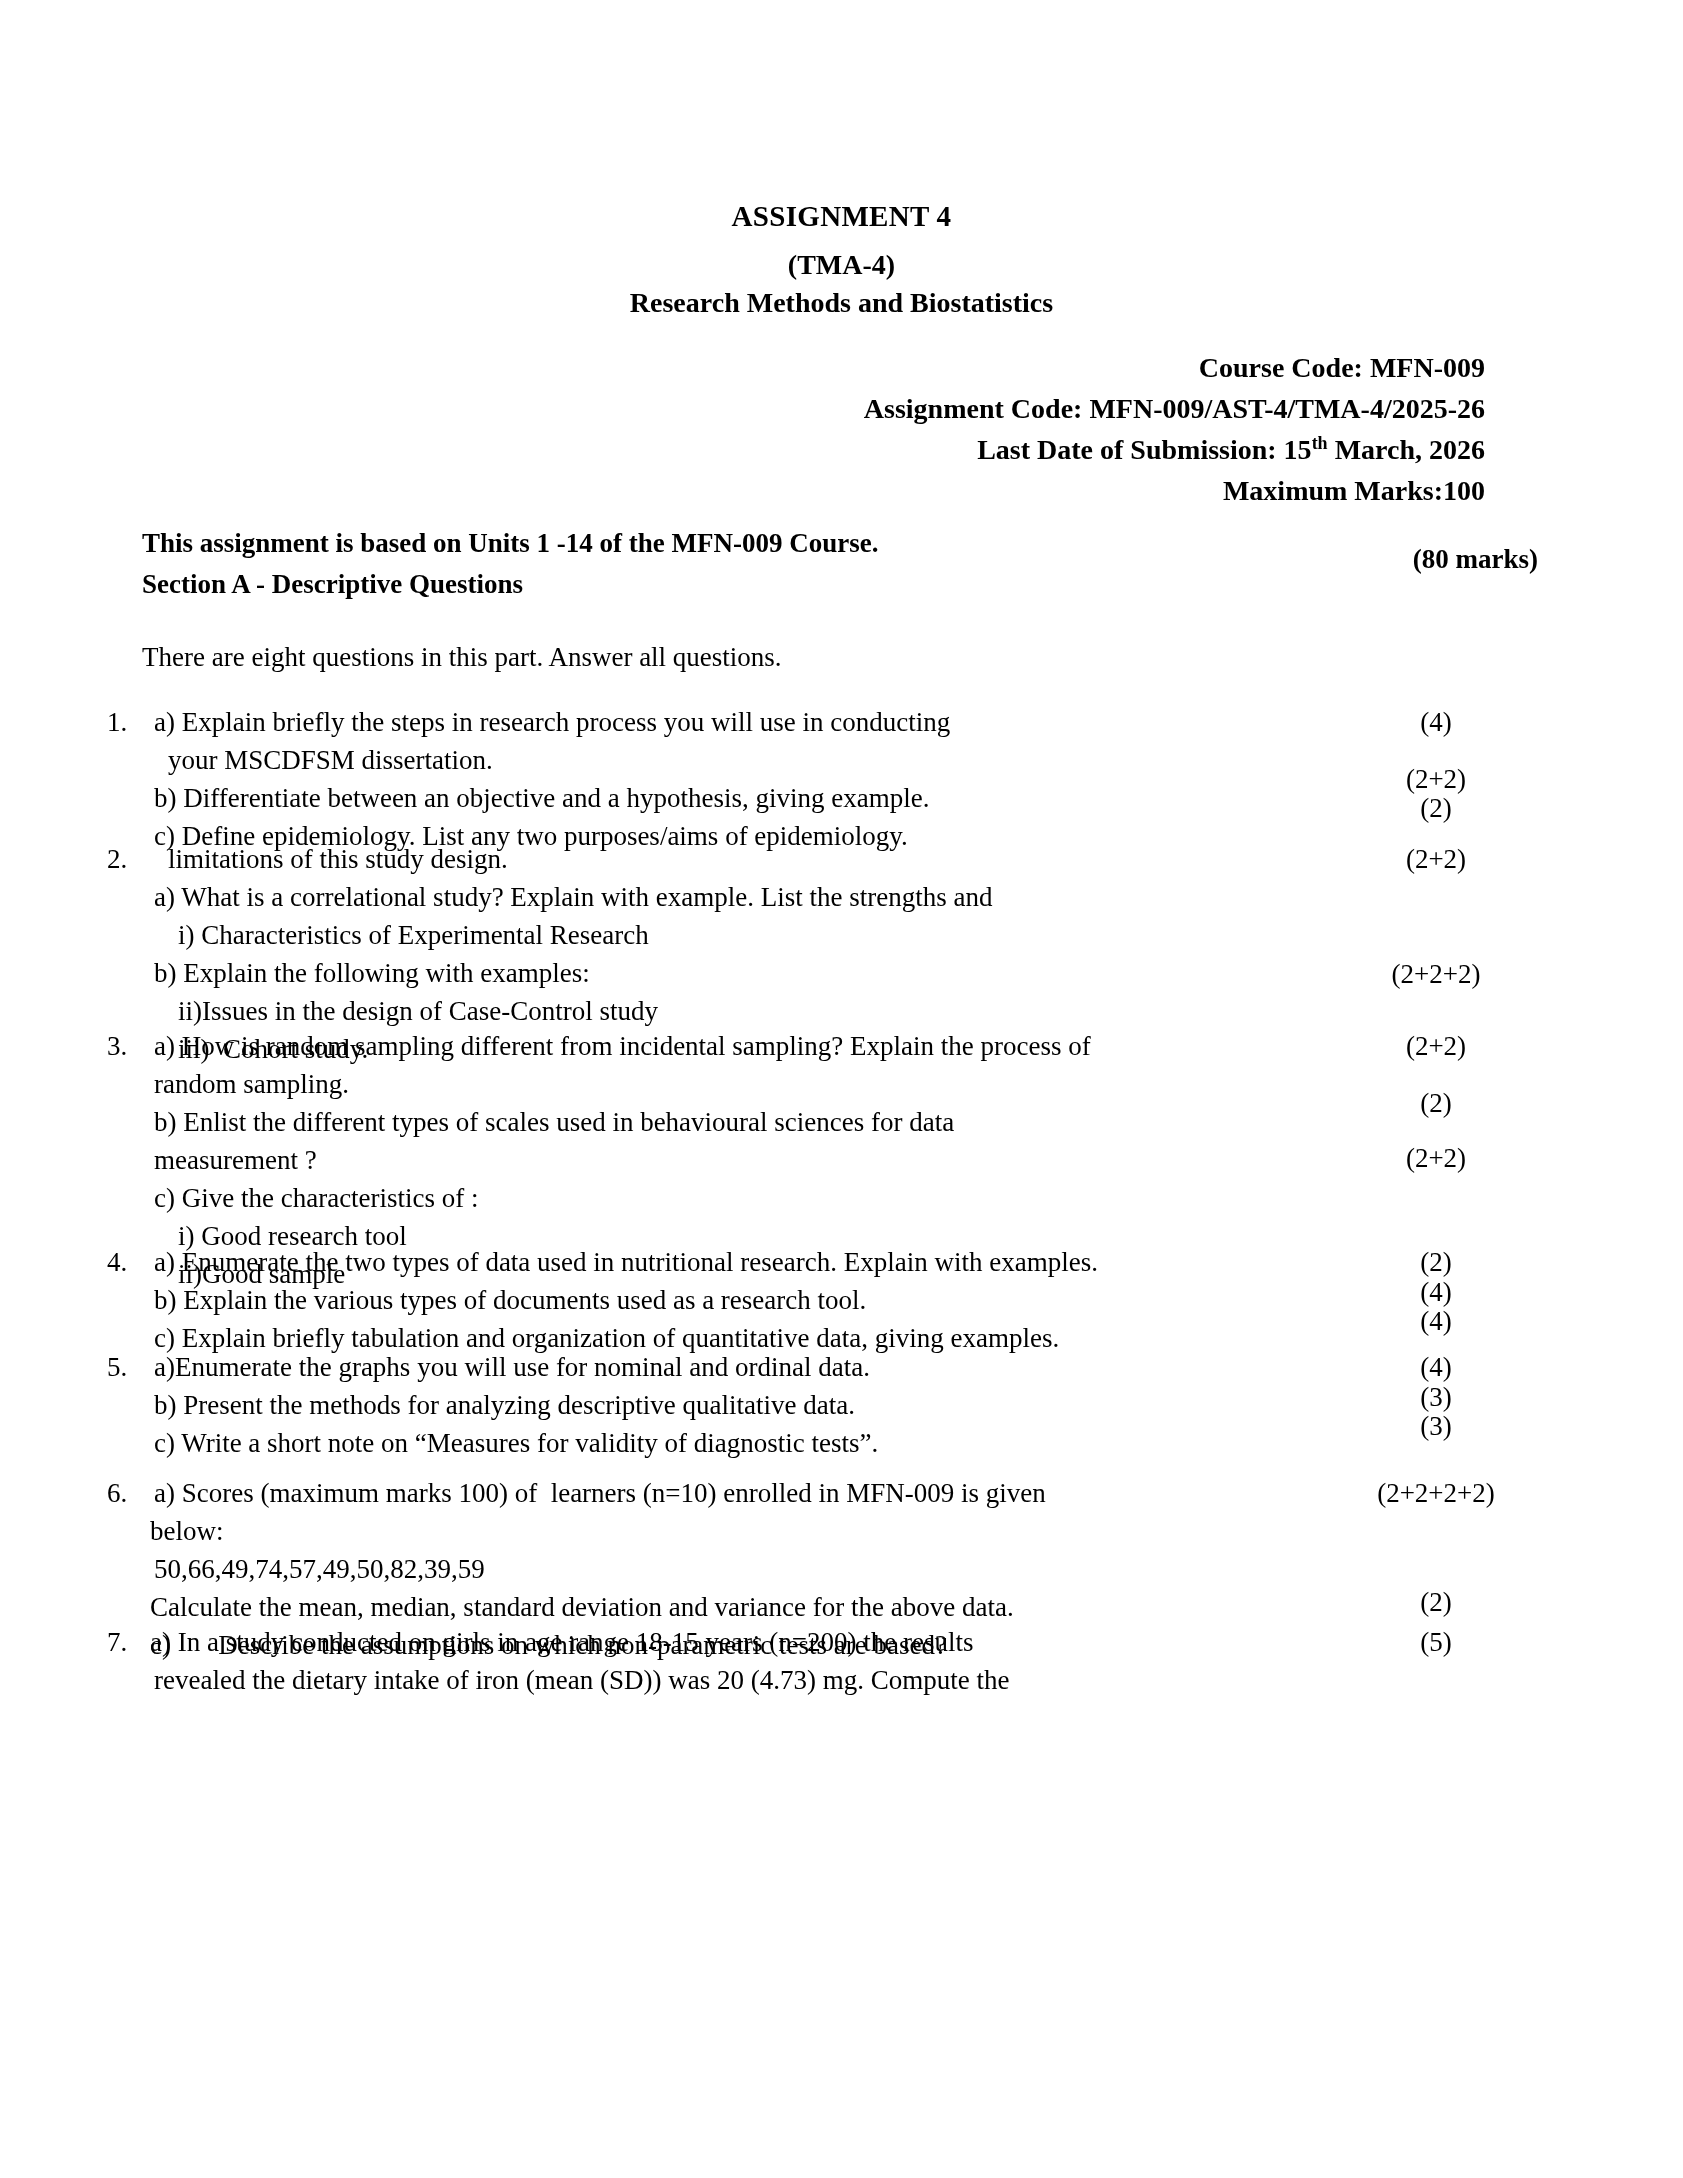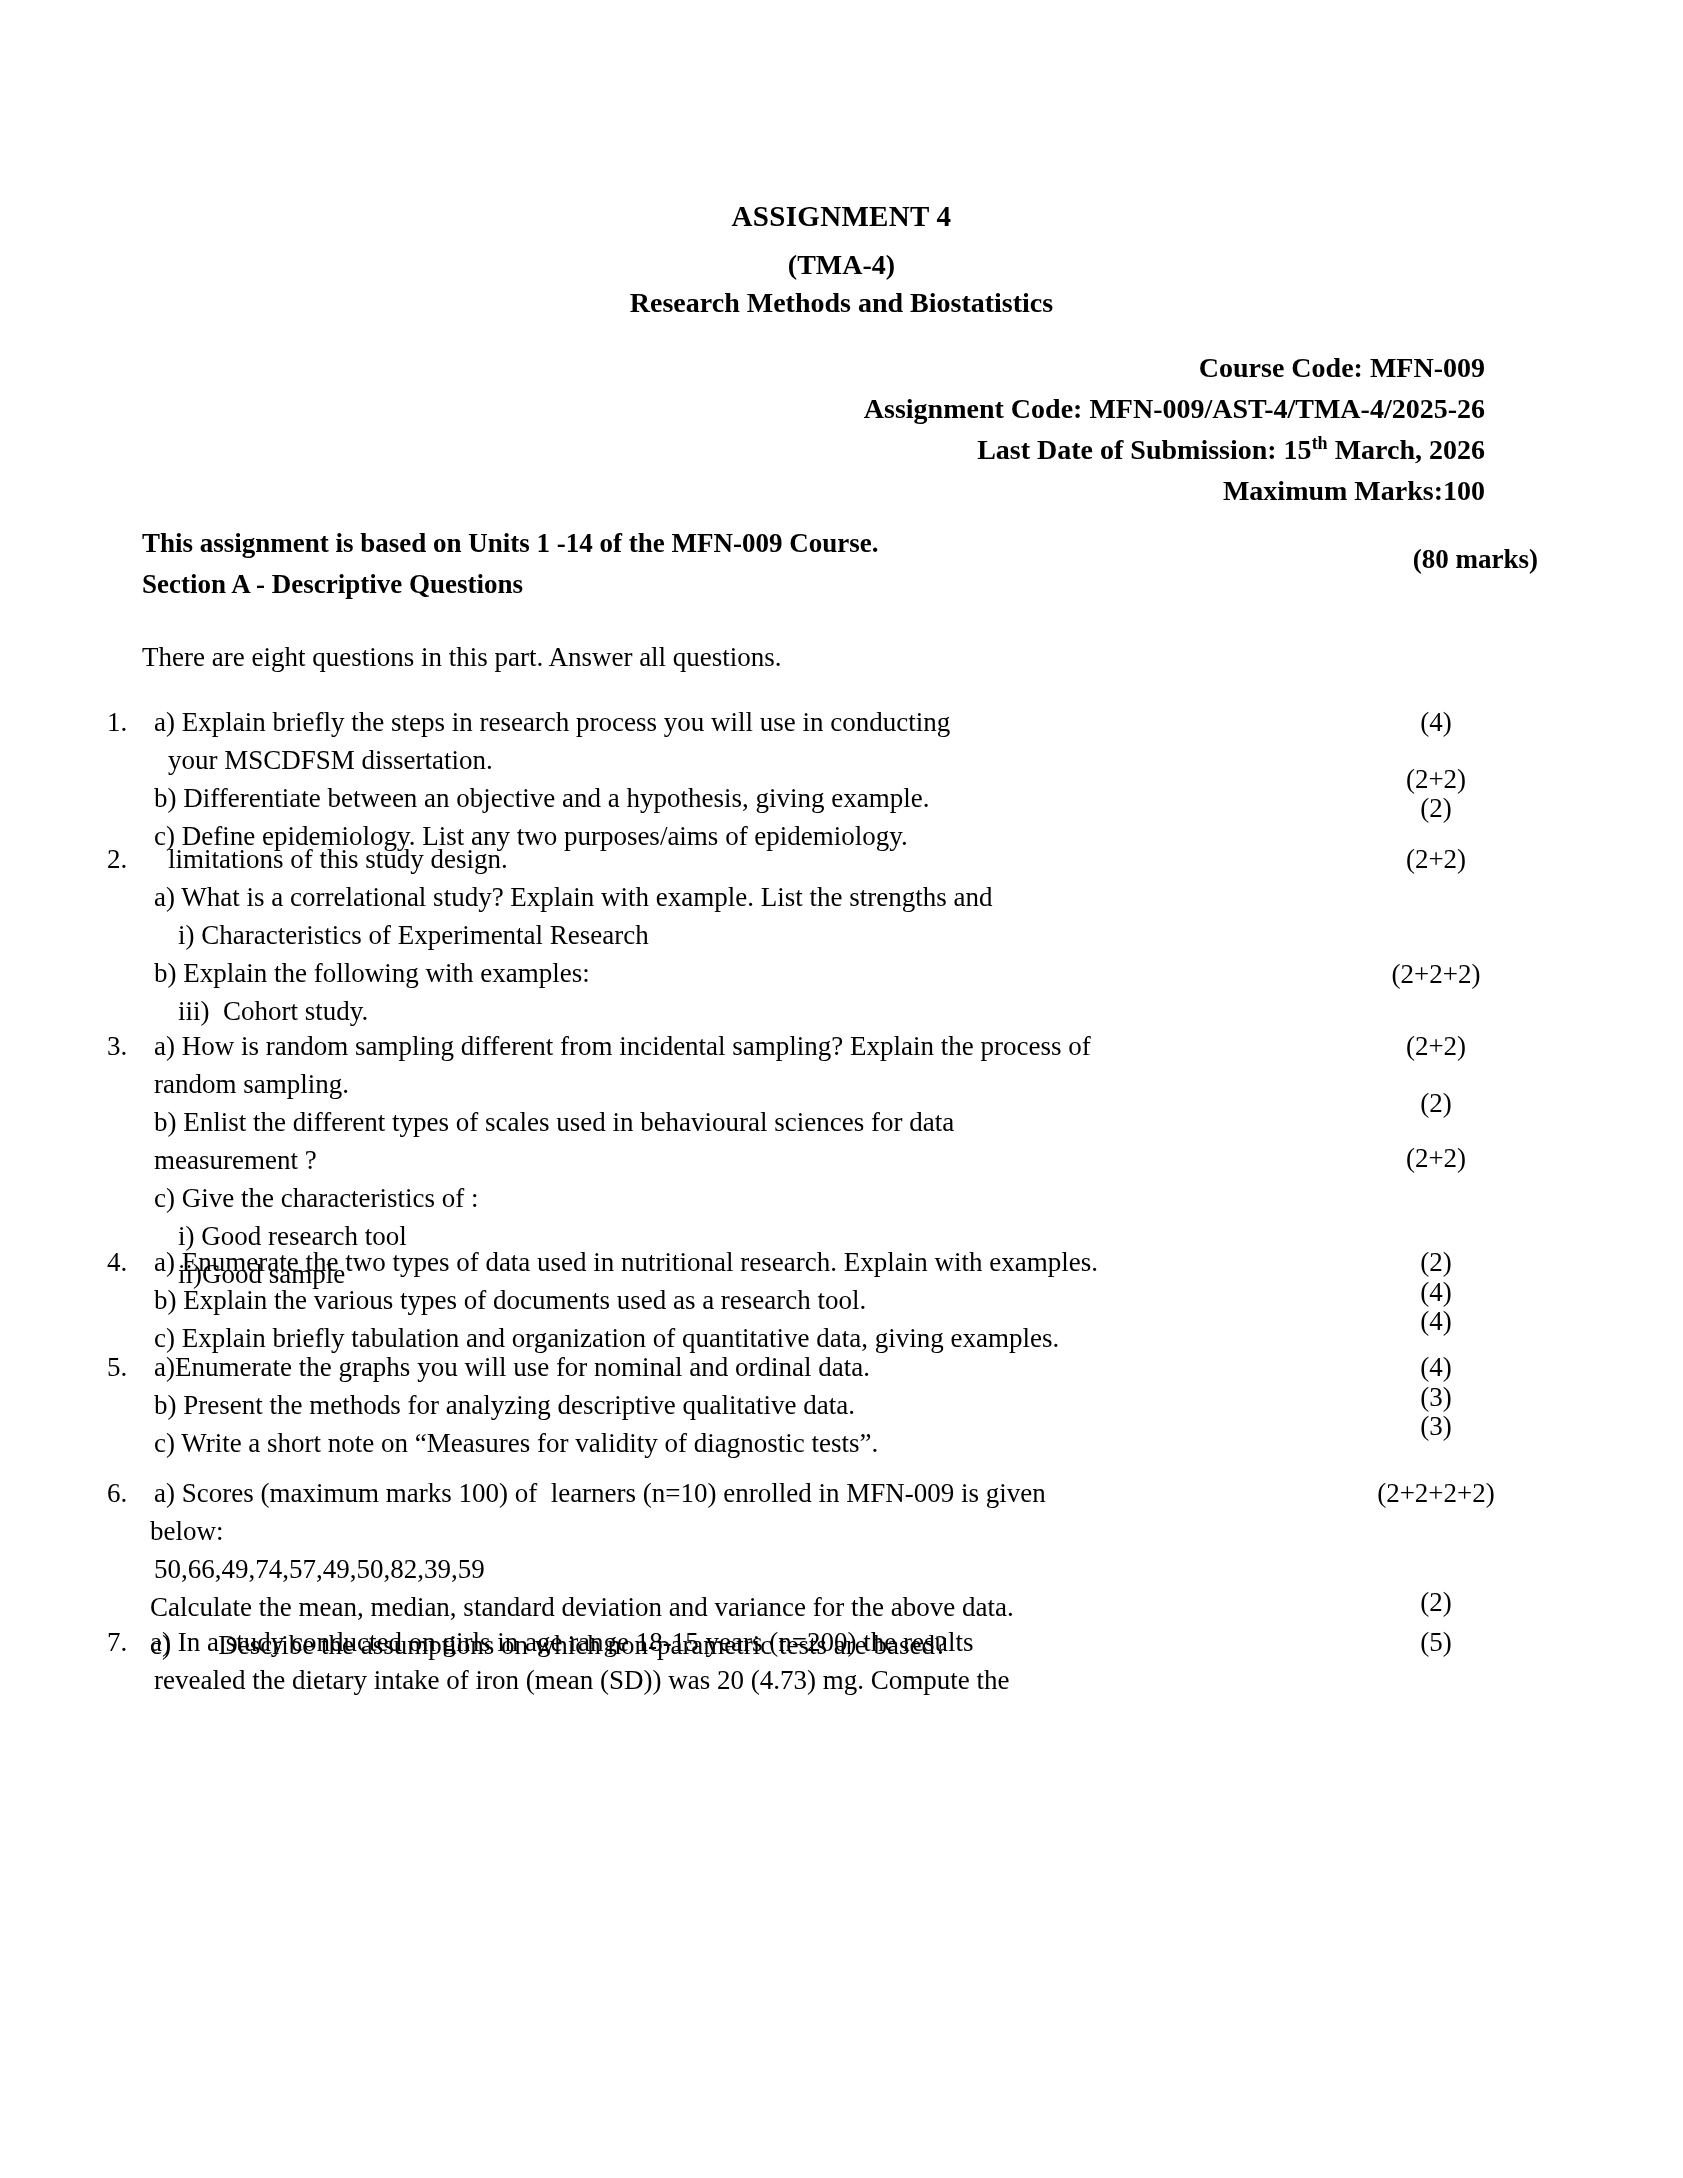--- a/index.html
+++ b/index.html
@@ -183,20 +183,21 @@
         <div class="marks" style="left: 1332px; top: 57px;">(2+2)</div>
         <div class="marks" style="left: 1332px; top: 86px;">(2)</div>
       </div>
       <div class="q" style="top: 840px;">
         <div class="q-num">2.</div>
         <div class="q-body">
           <div class="line ind-1">limitations of this study design.</div>
           <div class="line ind-0">a) What is a correlational study? Explain with example. List the strengths and</div>
           <div class="line ind-2">i) Characteristics of Experimental Research</div>
           <div class="line ind-0">b) Explain the following with examples:</div>
+          <div class="line ind-2">ii)Issues in the design of Case-Control study</div>
           <div class="line ind-2">iii)  Cohort study.</div>
         </div>
         <div class="marks" style="left: 1332px; top: 0px;">(2+2)</div>
         <div class="marks" style="left: 1332px; top: 115px;">(2+2+2)</div>
       </div>
       <div class="q" style="top: 1027px;">
         <div class="q-num">3.</div>
         <div class="q-body">
           <div class="line ind-0">a) How is random sampling different from incidental sampling? Explain the process of</div>
           <div class="line ind-0">random sampling.</div>

